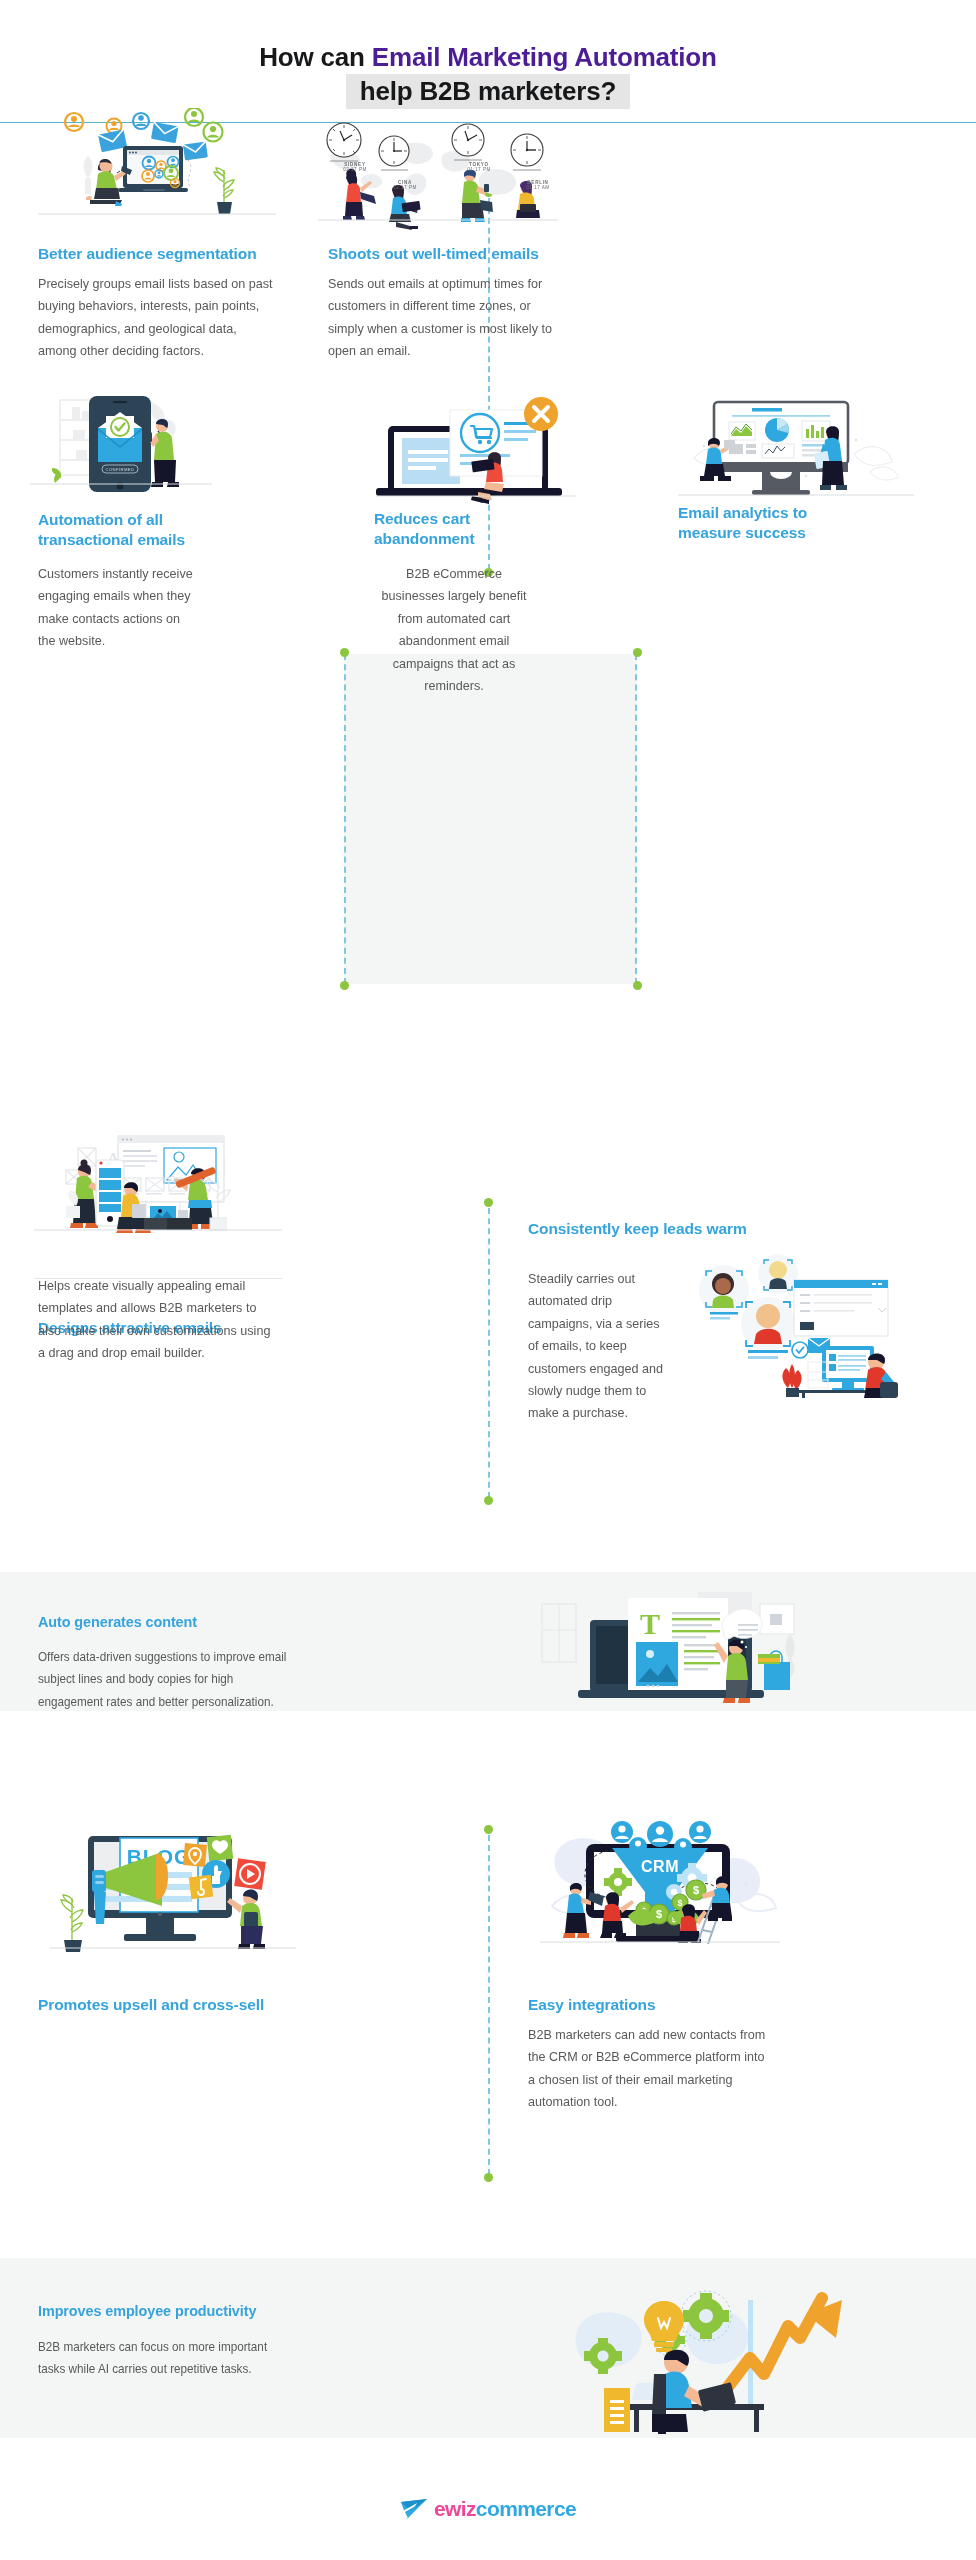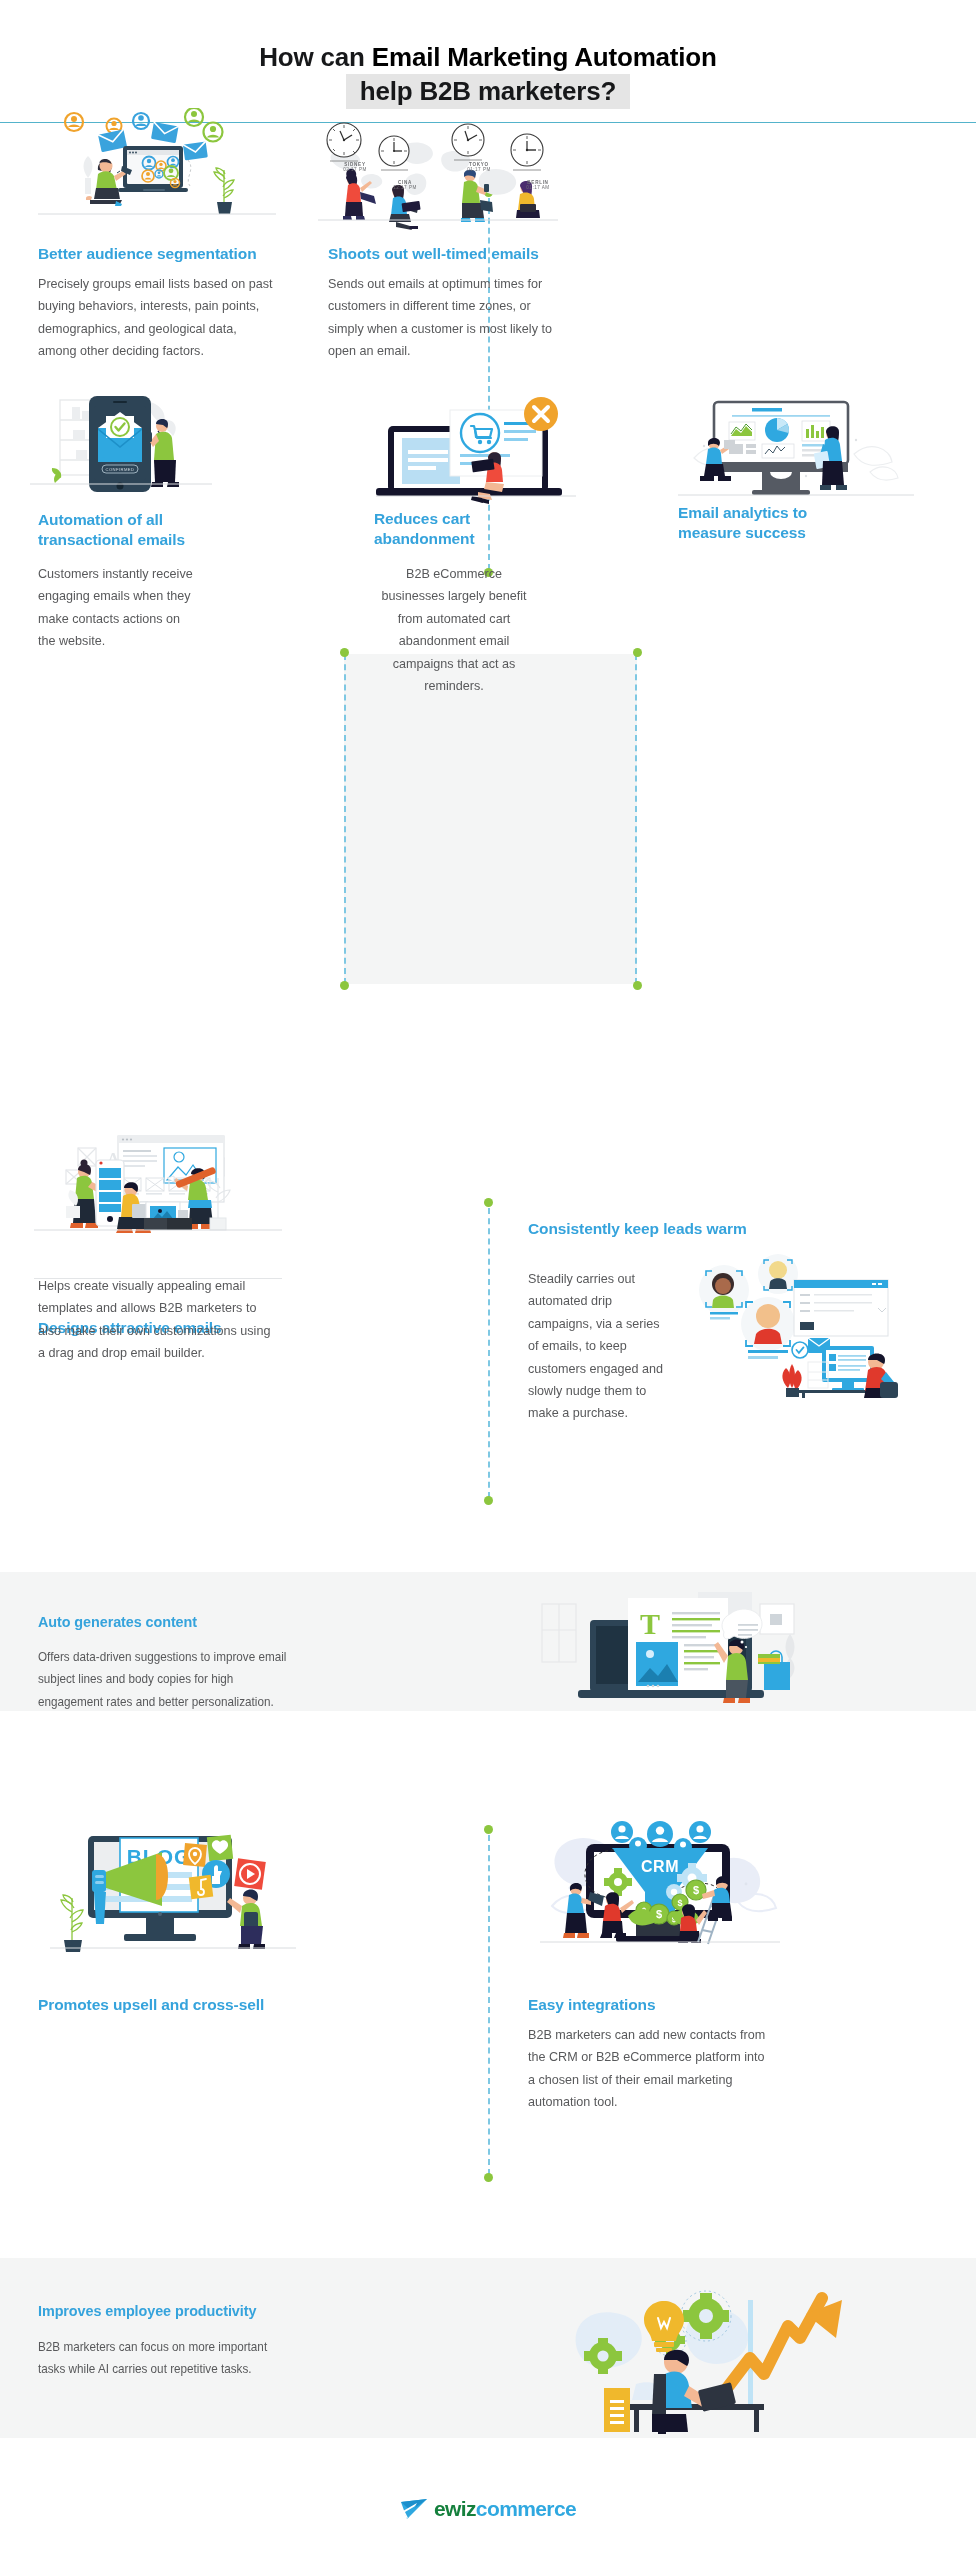--- a/index.html
+++ b/index.html
@@ -20,21 +20,21 @@
   }
   .header-title {
     position: absolute; left: 0; top: 40px; width: 976px;
     text-align: center; line-height: 1.32; z-index: 2;
   }
   .header-title .line {
     display: block;
     font-size: 26px; font-weight: 700; letter-spacing: -0.2px;
     color: #17181a;
   }
-  .header-title .line span.hl { color: #000000; }
+  .header-title .line span.hl { color: #4c1d95; }
   .header-title .line.l2 {
     background: #e5e5e5; display: inline-block; padding: 0 14px;
   }
 
   
   .card-title {
     color: #35a3dc;
     font-size: 15.5px;
     font-weight: 700;
     line-height: 1.32;
@@ -81,21 +81,21 @@
   .illus { position: absolute; overflow: hidden; }
   .illus svg { display: block; width: 100%; height: 100%; }
 
   
   .footer-logo {
     position: absolute; left: 0; top: 2497px; width: 976px;
     display: flex; align-items: center; justify-content: center; gap: 4px;
   }
   .logo-mark { width: 30px; height: 22px; }
   .logo-text { font-size: 21px; font-weight: 700; letter-spacing: -0.6px; }
-  .logo-text .a { color: #15803d; }
+  .logo-text .a { color: #ec4899; }
   .logo-text .b { color: #2fa8e0; }
 
   
   .clock-label {
     font-size: 4.6px; letter-spacing: 0.7px; color: #6d6e71;
     text-align: center; font-weight: 600;
   }
   .clock-time { font-size: 4.6px; letter-spacing: 0.5px; color: #6d6e71; text-align:center;}
 </style>
 </head>

